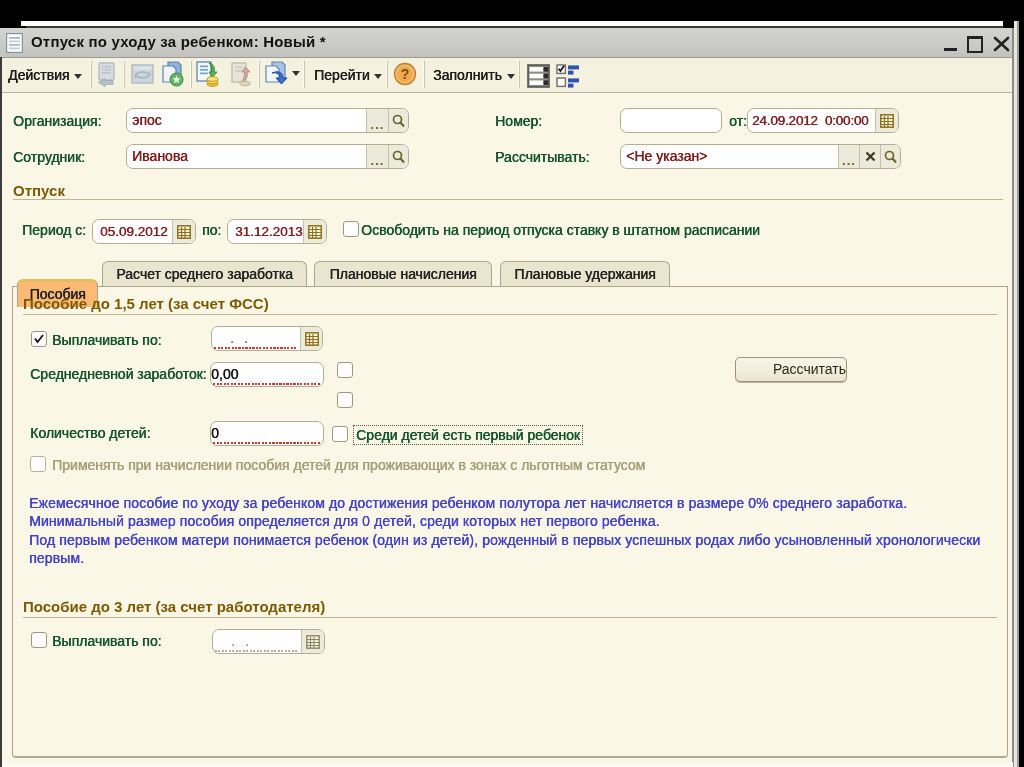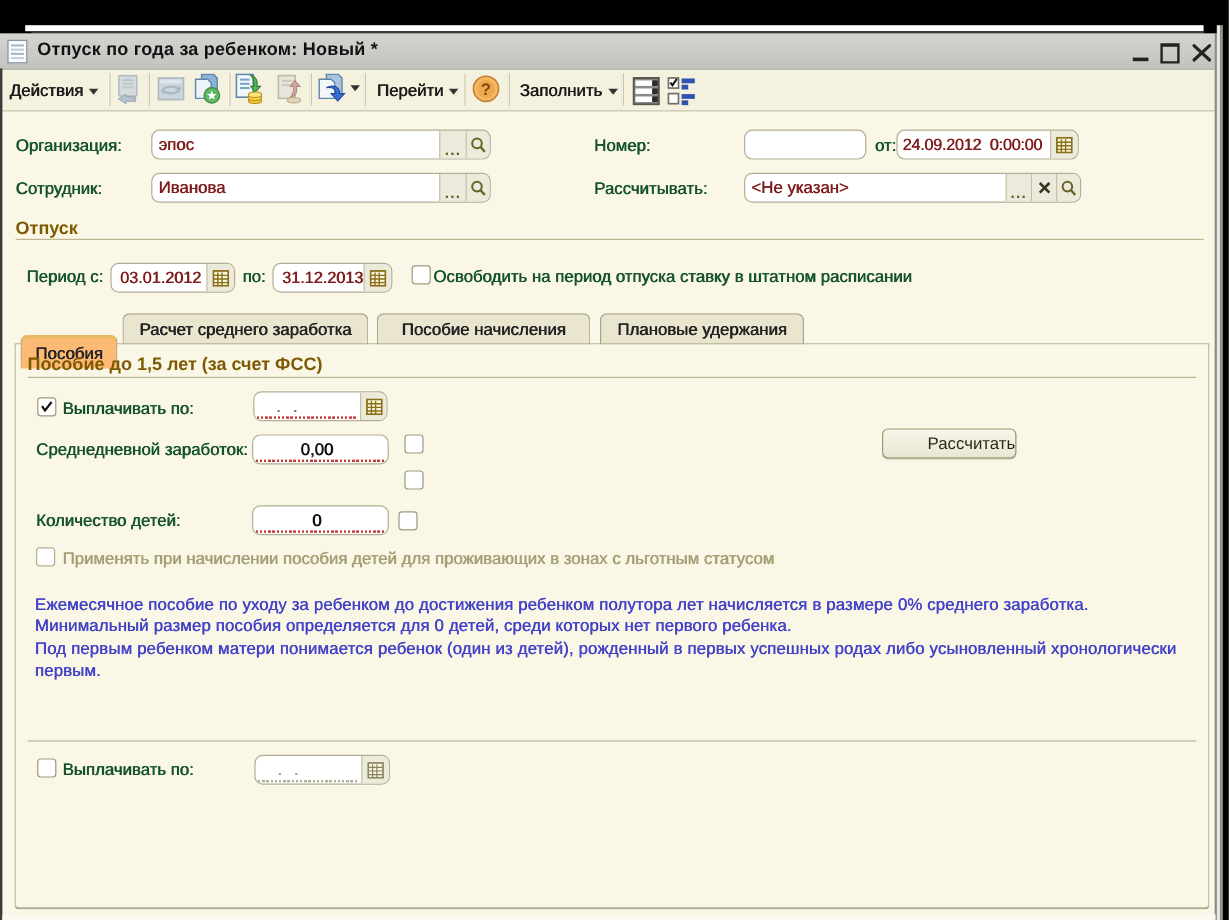--- a/index.html
+++ b/index.html
@@ -24,21 +24,21 @@
        border-right:4px solid transparent;border-top:5px solid #333;vertical-align:middle;
        margin-left:5px;}
   .sep{top:3px;width:1px;height:27px;background:#c9c6af;border-left:1px solid #fdfcf3;}
   #form{left:0;top:65px;width:1012px;height:702px;background:#faf7e7;}
   .lbl{font-size:14px;color:#14532d;height:16px;line-height:16px;white-space:nowrap;text-shadow:0.5px 0 0 currentColor;}
   .fld{display:flex;border:1px solid #b2af94;border-radius:7px;background:#fff;
        overflow:hidden;box-sizing:border-box;height:25px;}
   .fld .tx{flex:1;font-size:14px;line-height:23px;padding-left:5px;color:#7f1d1d;text-shadow:0.5px 0 0 currentColor;
            white-space:nowrap;overflow:hidden;}
   .fld .txr{flex:1;font-size:14px;line-height:23px;padding-right:6px;color:#111;text-shadow:0.5px 0 0 currentColor;
-            text-align:center;white-space:nowrap;overflow:hidden;}
+            text-align:left;white-space:nowrap;overflow:hidden;}
   .fld .btn{background:#eceadb;border-left:1px solid #c4c1ab;display:flex;
             align-items:center;justify-content:center;}
   .req{position:absolute;left:2px;right:2px;bottom:1px;height:2px;
        background-image:repeating-linear-gradient(90deg,#c23a34 0,#c23a34 2px,transparent 2px,transparent 3.5px);}
   .reqg{position:absolute;left:2px;right:2px;bottom:1px;height:2px;
         background-image:repeating-linear-gradient(90deg,#b4b093 0,#b4b093 2px,transparent 2px,transparent 3.5px);}
   .cb{width:16px;height:16px;background:#fff;border:1px solid #9c9980;border-radius:3px;
       box-sizing:border-box;}
   .ghead{font-size:15px;font-weight:bold;color:#7d5a00;white-space:nowrap;}
   .gline{height:1px;background:#bcb692;}
@@ -54,21 +54,21 @@
 <div class="abs" id="rstripB"></div>
 <div class="abs" id="win">
   <div class="abs" id="title">
     <svg class="abs" style="left:6px;top:5px" width="17" height="20" viewBox="0 0 17 20">
       <rect x="0.6" y="0.6" width="15.8" height="18.8" fill="#fdfdfd" stroke="#8295a5" stroke-width="1.2"></rect>
       <rect x="3" y="4" width="11" height="1.8" fill="#a8b9c8"></rect>
       <rect x="3" y="7.5" width="11" height="1.8" fill="#c2cfda"></rect>
       <rect x="3" y="11" width="11" height="1.8" fill="#a8b9c8"></rect>
       <rect x="3" y="14.5" width="11" height="1.8" fill="#c2cfda"></rect>
     </svg>
-    <div class="abs" id="titletext">Отпуск по года за ребенком: Новый *</div>
+    <div class="abs" id="titletext">Отпуск по уходу за ребенком: Новый *</div>
   </div>
   <div class="abs" id="btnmin"></div>
   <div class="abs" id="btnmax"></div>
   <svg class="abs" style="left:993px;top:8px" width="17" height="16" viewBox="0 0 17 16">
     <path d="M2 2 L15 14 M15 2 L2 14" stroke="#222" stroke-width="2.6" stroke-linecap="round"></path>
   </svg>
   <div class="abs" id="tbar">
     <div class="abs tbtext" style="left:8px;">Действия<span class="arr"></span></div>
     <div class="abs sep" style="left:90px;"></div>
     <svg class="abs" style="left:94px;top:4px" width="25" height="25" viewBox="0 0 25 25">
@@ -202,21 +202,21 @@
           <svg width="13" height="14" viewBox="0 0 13 14">
             <circle cx="5.5" cy="5.5" r="4" fill="none" stroke="#6b6428" stroke-width="1.7"></circle>
             <path d="M8.5 8.5 L12 12.5" stroke="#6b6428" stroke-width="2"></path>
           </svg>
         </div>
     </div>
     <div class="abs ghead" style="left:13px;top:89px;">Отпуск</div>
     <div class="abs gline" style="left:13px;top:106px;width:990px;"></div>
     <div class="abs lbl" style="left:22px;top:129px;">Период с:</div>
     <div class="abs fld" style="left:92px;top:126px;width:104px;">
-      <div class="tx" style="padding-left:7px;font-size:13.5px;">03.01.2012</div>
+      <div class="tx" style="padding-left:7px;font-size:13.5px;">05.09.2012</div>
       <div class="btn" style="width:22px;">
           <svg width="14" height="14" viewBox="0 0 14 14">
             <rect x="0.8" y="0.8" width="12.4" height="12.4" fill="#fbf5da" stroke="#8a701c" stroke-width="1.5"></rect>
             <path d="M1 4.5 H13 M1 7.5 H13 M1 10.5 H13 M4.5 2 V13 M8 2 V13" stroke="#8a701c" stroke-width="1.2"></path>
           </svg>
         </div>
     </div>
     <div class="abs lbl" style="left:202px;top:129px;">по:</div>
     <div class="abs fld" style="left:227px;top:126px;width:100px;">
       <div class="tx" style="padding-left:7px;font-size:13.5px;">31.12.2013</div>
@@ -224,21 +224,21 @@
           <svg width="14" height="14" viewBox="0 0 14 14">
             <rect x="0.8" y="0.8" width="12.4" height="12.4" fill="#fbf5da" stroke="#8a701c" stroke-width="1.5"></rect>
             <path d="M1 4.5 H13 M1 7.5 H13 M1 10.5 H13 M4.5 2 V13 M8 2 V13" stroke="#8a701c" stroke-width="1.2"></path>
           </svg>
         </div>
     </div>
     <div class="abs cb" style="left:343px;top:128px;"></div>
     <div class="abs lbl" style="left:361px;top:129px;">Освободить на период отпуска ставку в штатном расписании</div>
     <div class="abs tab" style="left:17px;top:166px;width:81px;height:28px;line-height:24px;background:#fdba74;border-top:3px solid #e8bc60;z-index:2;margin-top:20px;">Пособия</div>
     <div class="abs tab" style="left:102px;top:168px;width:205px;height:26px;line-height:25px;background:#e9e5cf;">Расчет среднего заработка</div>
-    <div class="abs tab" style="left:314px;top:168px;width:178px;height:26px;line-height:25px;background:#e9e5cf;">Пособие начисления</div>
+    <div class="abs tab" style="left:314px;top:168px;width:178px;height:26px;line-height:25px;background:#e9e5cf;">Плановые начисления</div>
     <div class="abs tab" style="left:500px;top:168px;width:170px;height:26px;line-height:25px;background:#e9e5cf;">Плановые удержания</div>
     <div class="abs" style="left:12px;top:193px;width:996px;height:472px;border:1px solid #a9a68c;border-bottom:2px solid #aeab93;border-radius:0 0 4px 4px;box-sizing:border-box;z-index:1;"></div>
     <div class="abs ghead" style="left:23px;top:202px;z-index:2;">Пособие до 1,5 лет (за счет ФСС)</div>
     <div class="abs gline" style="left:23px;top:221px;width:974px;z-index:2;"></div>
     <div class="abs cb" style="left:31px;top:238px;z-index:2;">
         <svg width="13" height="13" viewBox="0 0 13 13" style="position:absolute;left:0;top:0">
           <path d="M3 6.5 L5.5 10 L11 3" stroke="#111" stroke-width="1.8" fill="none"></path>
         </svg>
       </div>
     <div class="abs lbl" style="left:52px;top:239px;z-index:2;">Выплачивать по:</div>
@@ -256,23 +256,25 @@
       <div class="txr" style="position:relative;">0,00<span class="req"></span></div>
     </div>
     <div class="abs cb" style="left:337px;top:269px;z-index:2;"></div>
     <div class="abs" style="left:735px;top:264px;width:112px;height:25px;z-index:2;background:linear-gradient(#f8f6e9,#e9e6d3);border:1px solid #9a976f;border-radius:5px;box-sizing:border-box;text-align:right;line-height:22px;font-size:14px;color:#2a2a1a;box-shadow:0 1px 0 #b8b5a2;">Рассчитать</div>
     <div class="abs cb" style="left:337px;top:299px;z-index:2;"></div>
     <div class="abs lbl" style="left:30px;top:332px;z-index:2;">Количество детей:</div>
     <div class="abs fld" style="left:210px;top:328px;width:114px;z-index:2;">
       <div class="txr" style="position:relative;">0<span class="req"></span></div>
     </div>
     <div class="abs cb" style="left:332px;top:333px;z-index:2;"></div>
+    <div class="abs lbl" style="left:353px;top:332px;z-index:2;border:1px dotted #555;padding:1px 2px;">Среди детей есть первый ребенок</div>
     <div class="abs cb" style="left:30px;top:363px;z-index:2;border-color:#b5b194;"></div>
     <div class="abs lbl" style="left:52px;top:364px;z-index:2;color:#a5a077;">Применять при начислении пособия детей для проживающих в зонах с льготным статусом</div>
     <div class="abs bluetext" style="left:29px;top:401px;z-index:2;">Ежемесячное пособие по уходу за ребенком до достижения ребенком полутора лет начисляется в размере 0% среднего заработка.<br>Минимальный размер пособия определяется для 0 детей, среди которых нет первого ребенка.<br>Под первым ребенком матери понимается ребенок (один из детей), рожденный в первых успешных родах либо усыновленный хронологически<br>первым.</div>
+    <div class="abs ghead" style="left:23px;top:505px;z-index:2;">Пособие до 3 лет (за счет работодателя)</div>
     <div class="abs gline" style="left:23px;top:524px;width:974px;z-index:2;"></div>
     <div class="abs cb" style="left:31px;top:539px;z-index:2;"></div>
     <div class="abs lbl" style="left:52px;top:540px;z-index:2;">Выплачивать по:</div>
     <div class="abs fld" style="left:212px;top:536px;width:113px;z-index:2;">
       <div class="tx" style="color:#999;position:relative;padding-left:18px;letter-spacing:3px;">. .<span class="reqg"></span></div>
       <div class="btn" style="width:22px;">
           <svg width="14" height="14" viewBox="0 0 14 14">
             <rect x="0.8" y="0.8" width="12.4" height="12.4" fill="#f4f2e0" stroke="#8a8560" stroke-width="1.4"></rect>
             <path d="M1 4.5 H13 M1 7.5 H13 M1 10.5 H13 M4.5 2 V13 M8 2 V13" stroke="#8a8560" stroke-width="1"></path>
           </svg>

